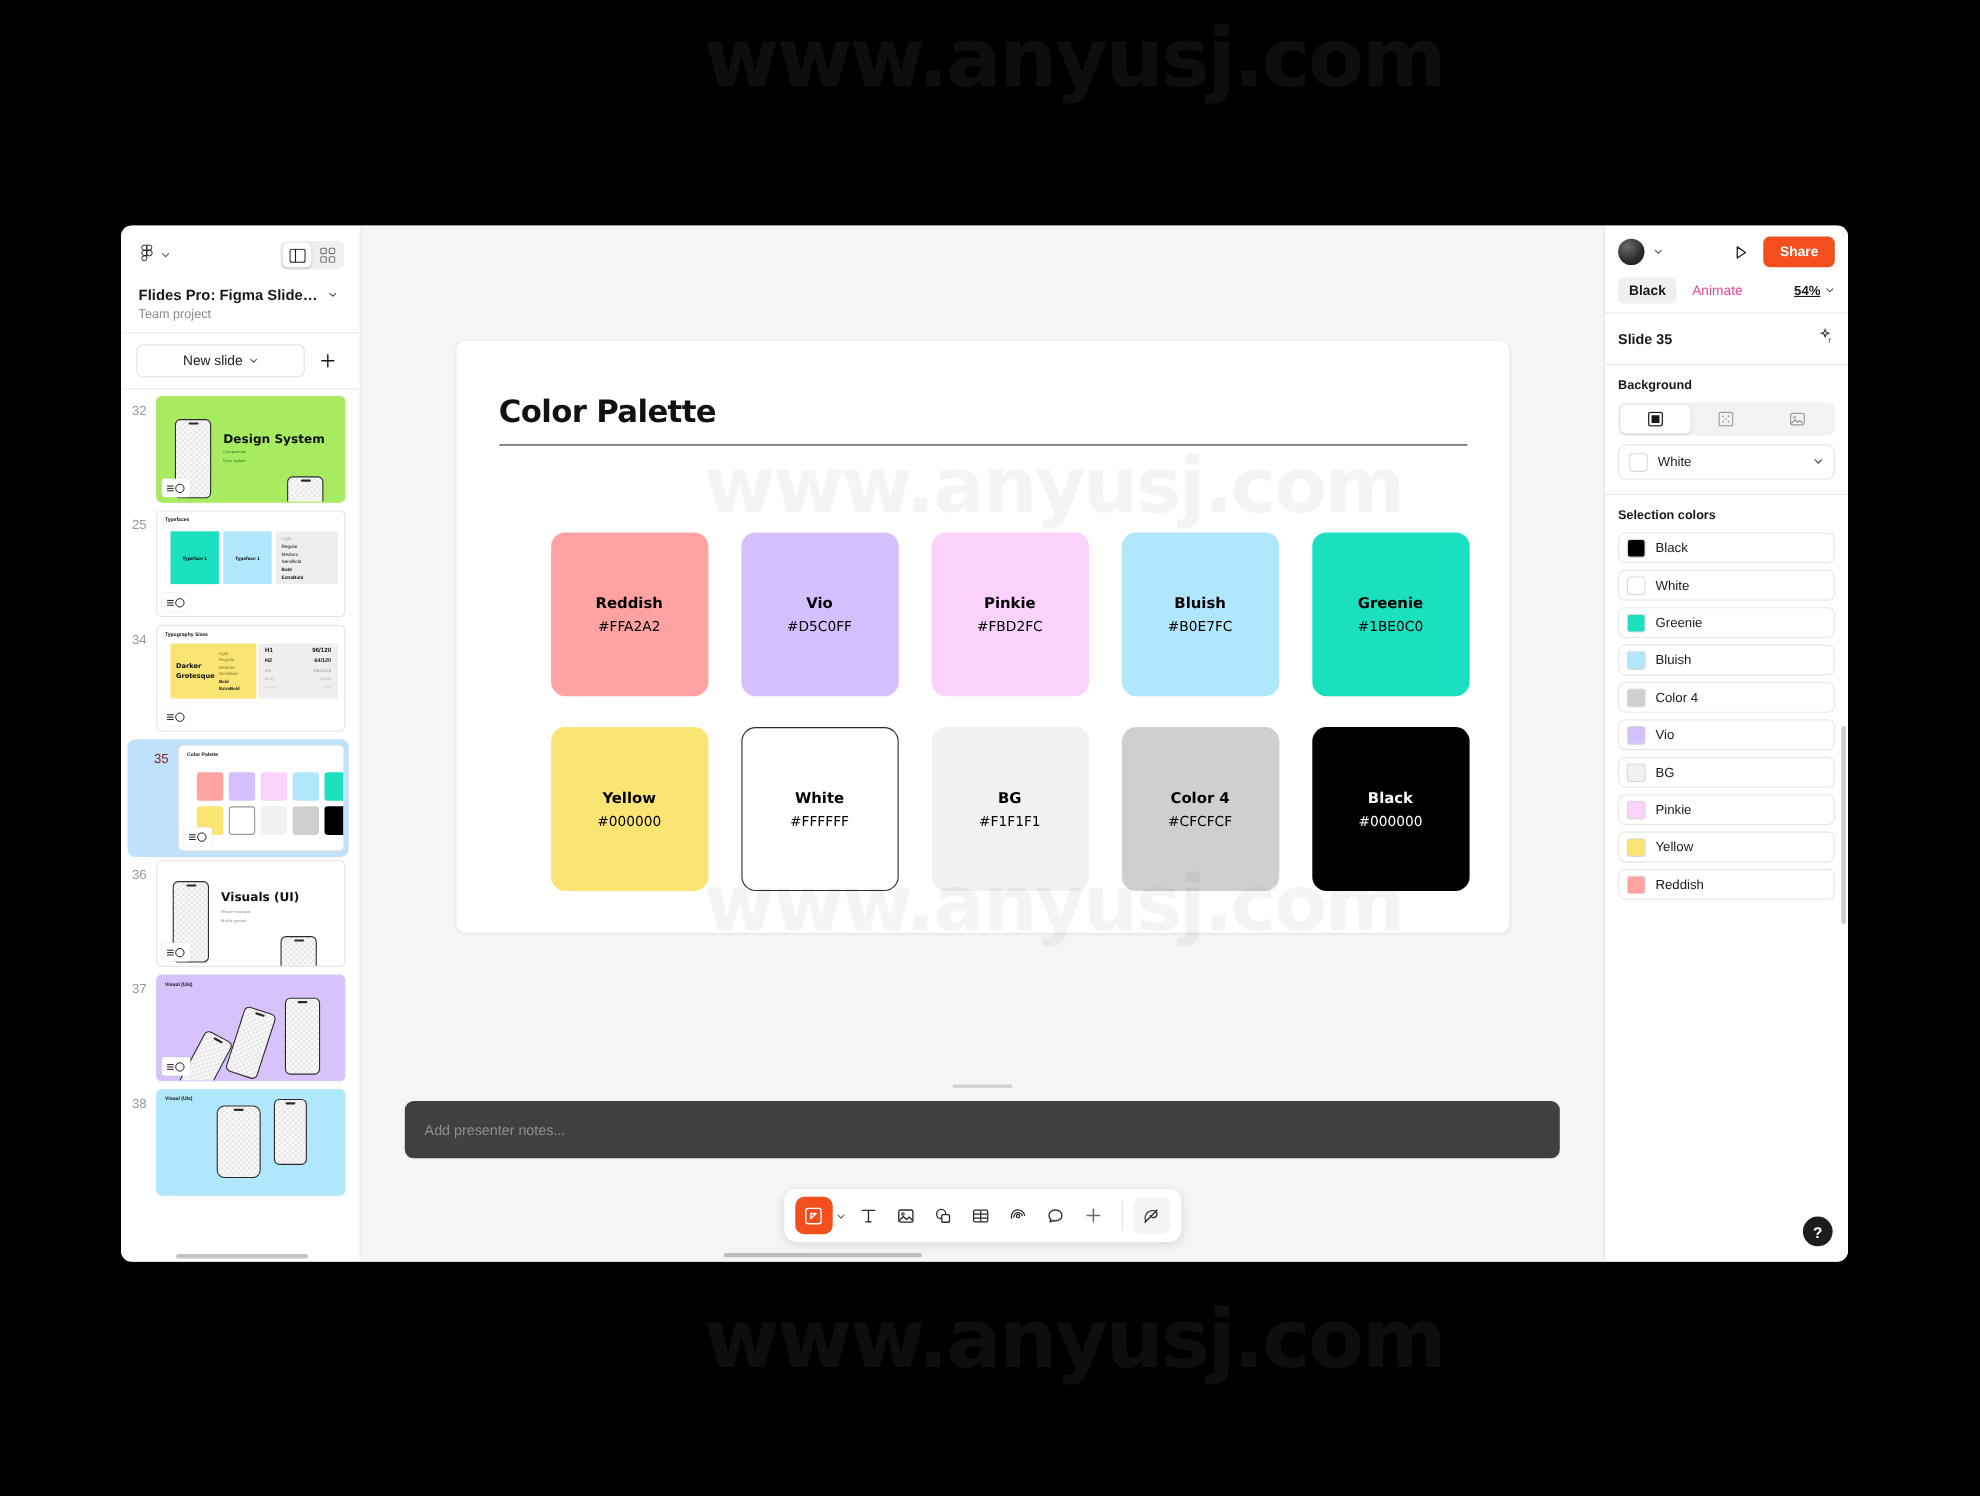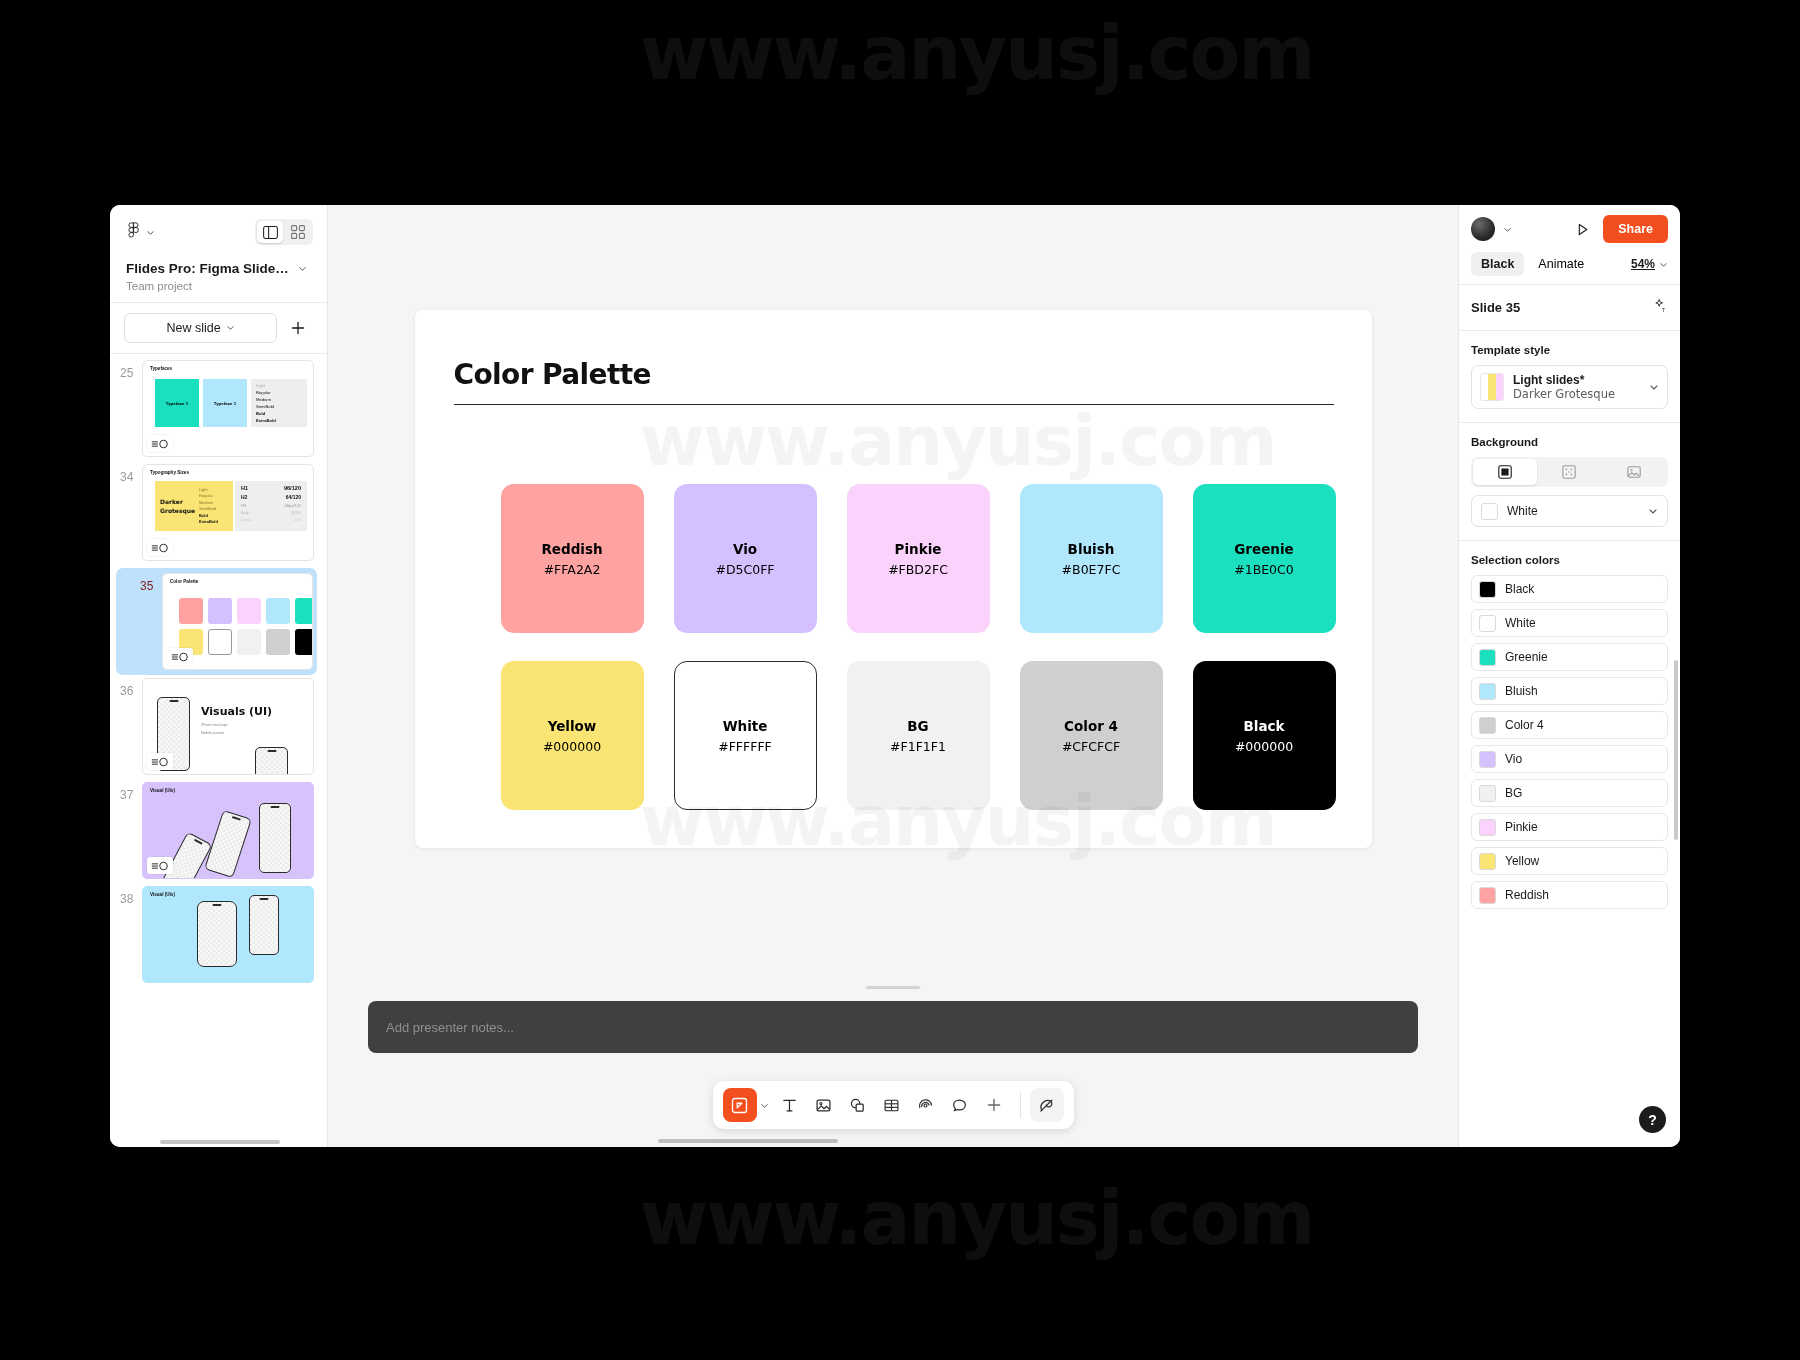--- a/index.html
+++ b/index.html
@@ -192,21 +192,21 @@
     background: radial-gradient(circle at 35% 30%, #6b6b6b 0%, #2a2a2a 60%, #111 100%);
   }
   .rp-spacer { flex: 1; }
   .play-btn { width: 26px; height:26px; display:flex;align-items:center;justify-content:center;cursor:pointer;}
   .share-btn {
     background: #f24e1e; color: #fff; font-size: 12.5px; font-weight: 600;
     padding: 7px 15px; border-radius: 6px; cursor: pointer;
   }
   .rp-row2 { display: flex; align-items: center; gap: 4px; padding: 9px 0 8px 0; }
   .tab {
-    font-size: 12.5px; padding: 5px 10px; border-radius: 6px; cursor: pointer; color: #000000;
+    font-size: 12.5px; padding: 5px 10px; border-radius: 6px; cursor: pointer; color: #ec4899;
   }
   .tab.active { background: #f0f0f0; color: #1a1a1a; font-weight: 700; }
   .zoom-wrap { margin-left:auto; display:flex; align-items:center; gap:4px; cursor:pointer;}
   .zoom-val { font-size: 12px; font-weight: 700; color: #1a1a1a; text-decoration: underline; }
 
   .rp-section { padding: 13px 12px; border-bottom: 1px solid #ececec; }
   .rp-slidehead { display:flex; align-items:center; justify-content: space-between; }
   .rp-slidename { font-size: 13px; font-weight: 700; color: #1a1a1a; }
   .rp-label { font-size: 11.5px; font-weight: 700; color: #1a1a1a; margin-bottom: 9px; }
   .tpl-box {
@@ -321,20 +321,40 @@
               <line x1="7" y1="1.5" x2="7" y2="12.5"></line>
               <line x1="1.5" y1="7" x2="12.5" y2="7"></line>
             </g>
           </svg>
       </div>
     </div>
 
     <div class="thumbs">
 
 
+      <div class="thumb-row">
+        <div class="thumb-num">32</div>
+        <div class="thumb-box" style="background:#a6eb60;border-color:#a6eb60">
+          <div class="phone" style="left:16px;top:20px;width:33px;height:72px"></div>
+          <div class="phone" style="left:118px;top:72px;width:33px;height:60px"></div>
+          <div style="position:absolute;left:60px;top:32px;font-size:11px;font-weight:700;font-family:'DejaVu Sans',sans-serif;color:#111">Design System</div>
+          <div style="position:absolute;left:60px;top:48px;font-size:3.6px;color:#2b7a1e">Components</div>
+          <div style="position:absolute;left:60px;top:56px;font-size:3.6px;color:#2b7a1e">Docs update</div>
+          <div class="thumb-badge">
+            <svg width="19" height="10" viewBox="0 0 22 11">
+                <g stroke="#111" stroke-width="1" fill="none">
+                  <line x1="1" y1="3" x2="8" y2="3"></line>
+                  <line x1="1" y1="5.5" x2="8" y2="5.5"></line>
+                  <line x1="1" y1="8" x2="8" y2="8"></line>
+                  <circle cx="14.5" cy="5.5" r="4.4"></circle>
+                </g>
+              </svg>
+          </div>
+        </div>
+      </div>
 
       <div class="thumb-row">
         <div class="thumb-num">25</div>
         <div class="thumb-box">
           <div class="thumb-ttl">Typefaces</div>
           <div style="position:absolute;left:12px;top:18px;width:44px;height:48px;background:#1BE0C0;display:flex;align-items:center;justify-content:center;font-size:4.4px;font-weight:700;color:#000">Typeface 1</div>
           <div style="position:absolute;left:60px;top:18px;width:44px;height:48px;background:#b0e7fc;display:flex;align-items:center;justify-content:center;font-size:4.4px;font-weight:700;color:#000">Typeface 1</div>
           <div style="position:absolute;left:108px;top:18px;width:56px;height:48px;background:#eee;padding:3px 5px;font-size:4.2px;line-height:7px;color:#111">
             <div style="color:#aaa">Light</div>
               <div>Regular</div>
@@ -660,39 +680,20 @@
         <div class="rp-slidename">Slide 35</div>
         <span>
           <svg width="15" height="15" viewBox="0 0 16 16">
               <path d="M6.6 1.6l1 2.6 2.6 1-2.6 1-1 2.6-1-2.6-2.6-1 2.6-1z" fill="none" stroke="#2b2b2b" stroke-width="1"></path>
               <text x="9.2" y="14.4" font-size="6" fill="#2b2b2b" font-family="Liberation Sans">T</text>
             </svg>
         </span>
       </div>
     </div>
 
-    <div class="rp-section">
-      <div class="rp-label">Template style</div>
-      <div class="tpl-box">
-        <div class="tpl-sw">
-          <span style="background:#FFFFFF"></span>
-            <span style="background:#F9E474"></span>
-            <span style="background:#FBD2FC"></span>
-        </div>
-        <div class="tpl-txt">
-          <div class="tpl-name">Light slides*</div>
-          <div class="tpl-font">Darker Grotesque</div>
-        </div>
-        <span>
-          <svg width="10" height="10" viewBox="0 0 10 10">
-              <path d="M2 4l3 3 3-3" stroke="#555" stroke-width="1.1" fill="none" stroke-linecap="round"></path>
-            </svg>
-        </span>
-      </div>
-    </div>
 
     <div class="rp-section">
       <div class="rp-label">Background</div>
       <div class="bg-tabs">
         <div class="bg-tab active">
           <svg width="14" height="14" viewBox="0 0 14 14">
               <rect x=".8" y=".8" width="12.4" height="12.4" rx="1.6" fill="none" stroke="#1a1a1a" stroke-width="1.1"></rect>
               <rect x="3.4" y="3.4" width="7.2" height="7.2" rx=".6" fill="#1a1a1a"></rect>
             </svg>
         </div>

